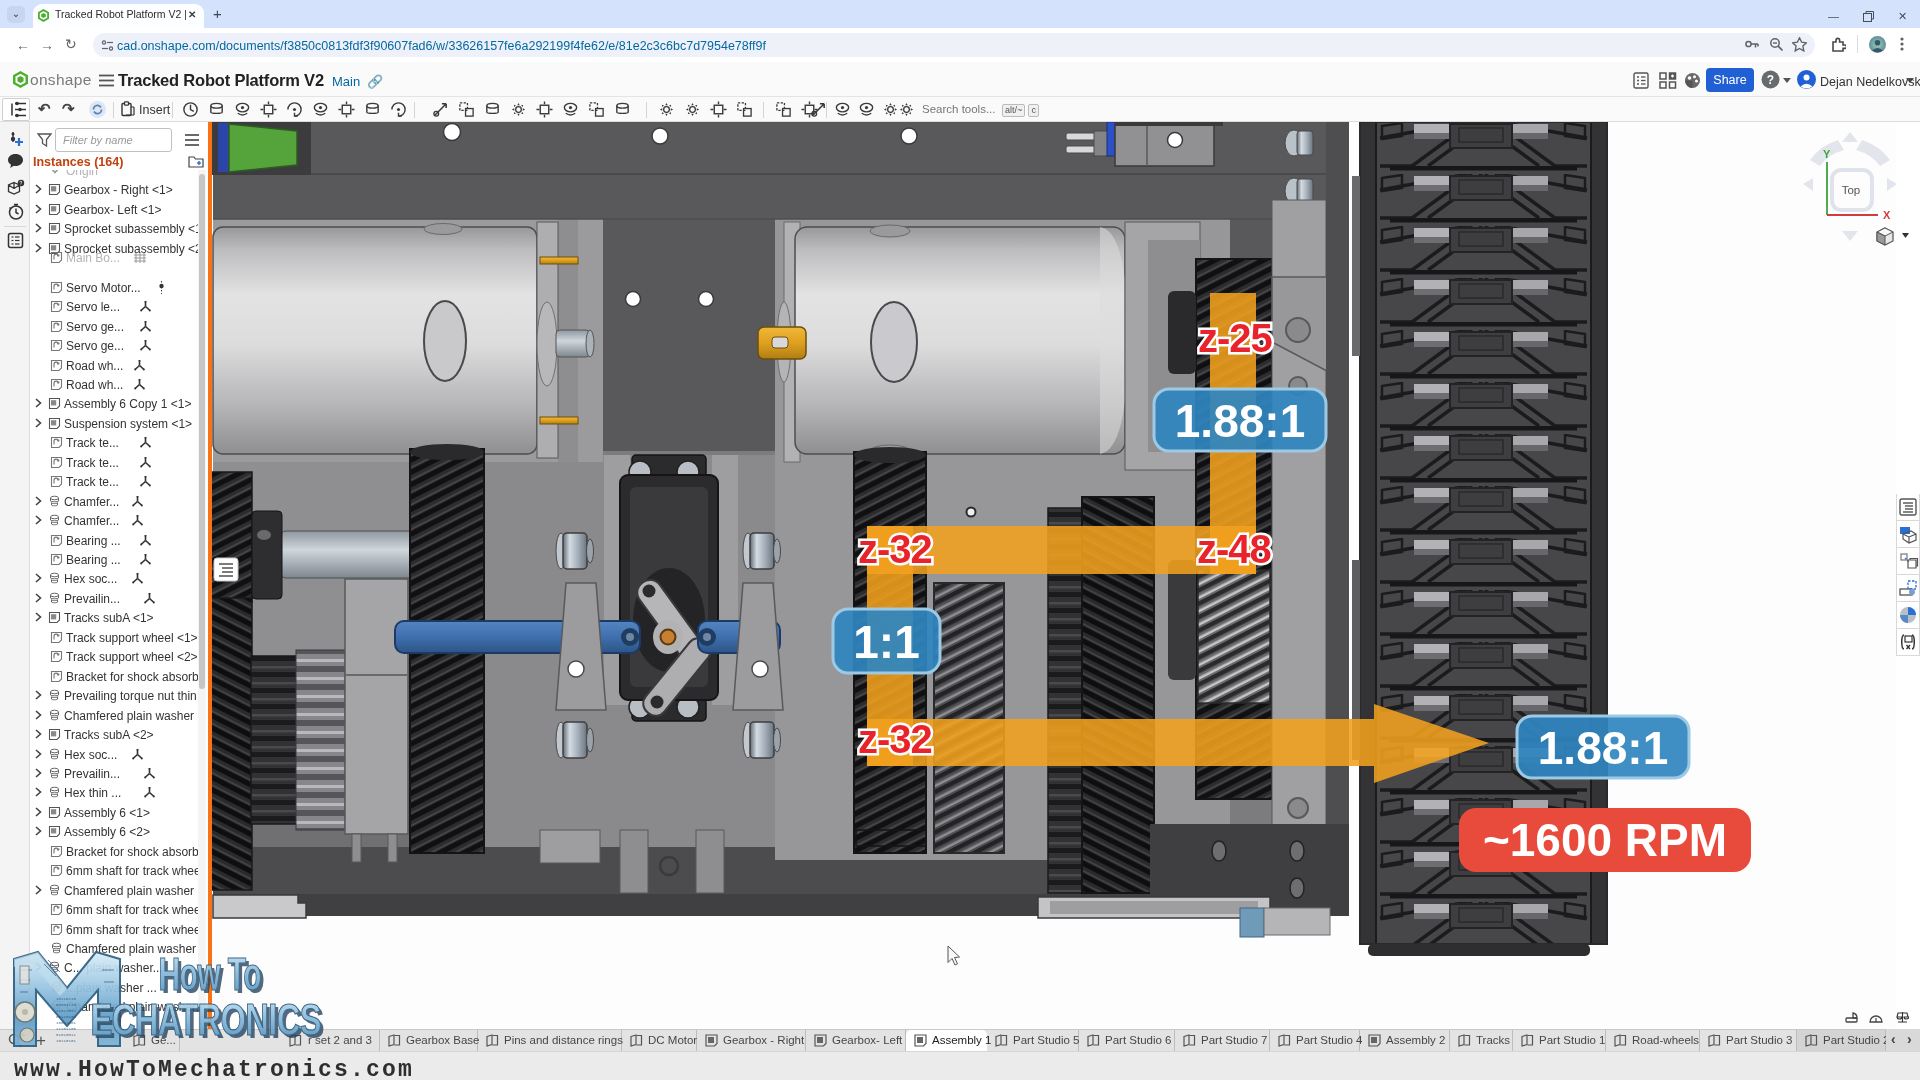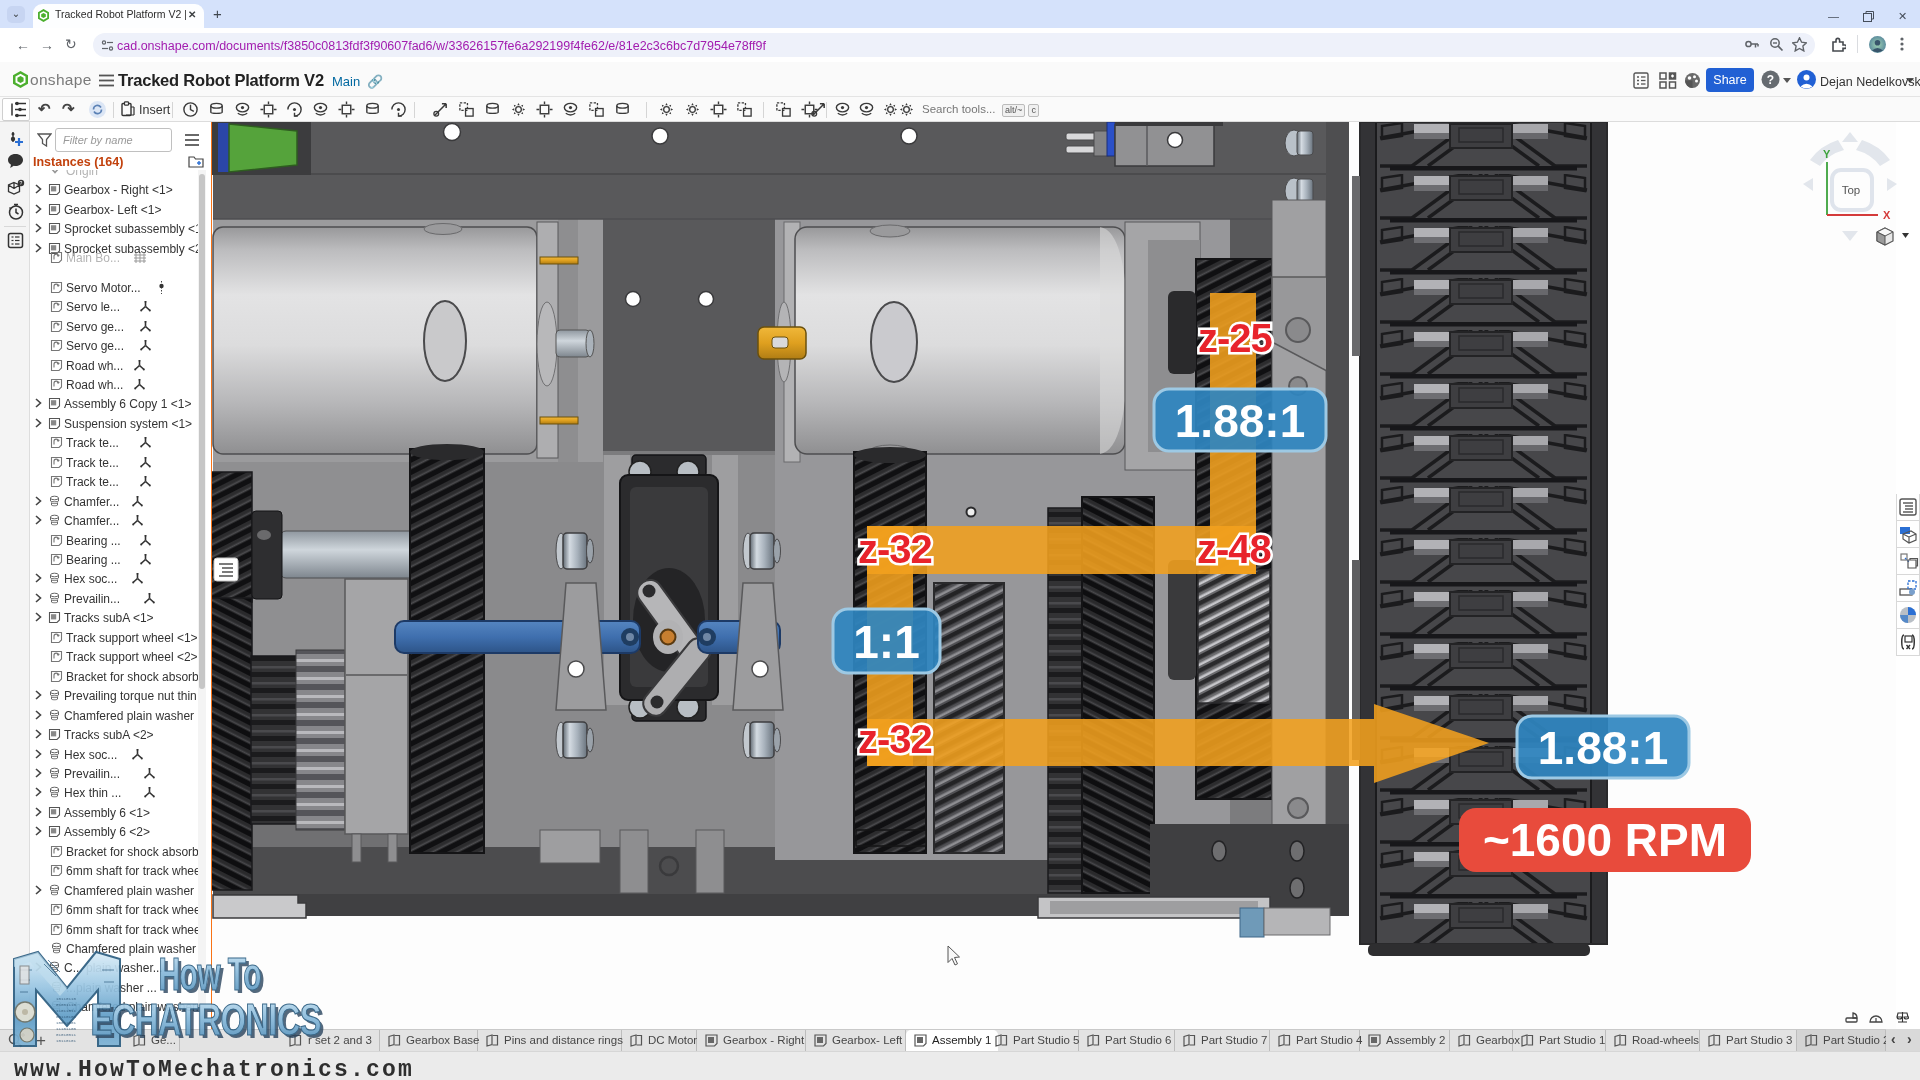--- a/index.html
+++ b/index.html
@@ -12,37 +12,37 @@
   #tab-chev { left:7px; top:6px; width:18px; height:17px; border-radius:5px; background:#c7d5f2; color:#3c4043; font-size:10px; text-align:center; line-height:15px;}
   #tab { left:33px; top:4px; width:171px; height:24px; background:#fdfeff; border-radius:9px 9px 0 0; }
   #tab-title { left:55px; top:8px; width:131px; height:13px; font-size:10.5px; color:#2b2b2b; white-space:nowrap; overflow:hidden; }
   #newtab { left:213px; top:6px; width:15px; height:15px; color:#40474f; font-size:15px; line-height:15px; }
   .winbtn { top:10px; color:#454d59; font-size:11px; }
 
   
   #addrbar { left:0; top:28px; width:1920px; height:34px; background:#ffffff; }
   .navic { top:37px; color:#5f6368; font-size:14px; }
   #omnibox { left:93px; top:33px; width:1722px; height:24px; background:#eef1fa; border-radius:12px; }
-  #url { left:117px; top:39px; font-size:12.5px; color:#a21caf; }
+  #url { left:117px; top:39px; font-size:12.5px; color:#0369a1; }
 
   
   #osheader { left:0; top:62px; width:1920px; height:35px; background:#fafafa; border-bottom:1px solid #e4e4e4;}
   #ostitle { left:118px; top:71px; font-size:16.5px; font-weight:bold; color:#222; letter-spacing:-0.2px; }
   #osmain { left:332px; top:74px; font-size:13px; color:#0369a1; }
   #share { left:1706px; top:68px; width:48px; height:24px; background:#2160d4; color:#fff; border-radius:4px; font-size:12.5px; text-align:center; line-height:24px; }
   #uname { left:1820px; top:75px; font-size:12.5px; color:#333; white-space:nowrap; }
 
   
   #toolbar { left:0; top:97px; width:1920px; height:25px; background:#fafafa; border-bottom:1px solid #dcdcdc; }
   #searchtools { left:922px; top:103px; font-size:11.5px; color:#777; }
   .kbd { display:inline-block; border:1px solid #bbb; background:#f0f0f0; border-radius:2px; font-size:9px; color:#555; padding:0 2px; line-height:11px; }
 
   
   #lrail { left:0; top:122px; width:30px; height:907px; background:#f4f4f4; border-right:1px solid #ddd; }
-  #lpanel { left:30px; top:122px; width:182px; height:907px; background:#ffffff; border-right:1px solid #f97316; }
+  #lpanel { left:30px; top:122px; width:182px; height:907px; background:#ffffff; border-right:4px solid #f97316; }
   #filterbox { left:25px; top:6px; width:117px; height:24px; border:1px solid #c0c0c0; border-radius:3px; background:#fff; font-size:11px; color:#999; font-style:italic; line-height:22px; padding-left:7px;}
   #instances { left:3px; top:33px; font-size:12.5px; font-weight:bold; color:#c2410c; }
   #tree { left:0; top:48px; width:168px; height:859px; overflow:hidden; }
   .trow { position:absolute; left:0; width:168px; height:20px; font-size:12px; color:#333; white-space:nowrap; }
   .trow .chev { position:absolute; left:3px; top:4px; width:10px; height:10px; }
   .trow .lbl { position:absolute; top:3px; }
   .gray { color:#b5b5b5; }
   #vscroll { left:168px; top:48px; width:8px; height:859px; background:#f4f4f4; }
   #vthumb { left:1px; top:4px; width:6px; height:515px; background:#c6c6c6; border-radius:3px;}
 
@@ -1206,21 +1206,21 @@
         <use href="#i-asmtab"></use>
       </svg>
       <span style="left:26px">Gearbox - Right</span>
     </div>
 <div class="btab" style="left:806px;width:100px;">
       <svg style="left:7px" width="15" height="15">
         <use href="#i-asmtab"></use>
       </svg>
       <span style="left:26px">Gearbox- Left</span>
     </div>
-<div class="btab" id="btab-active" style="left:906px;width:92px;">
+<div class="btab" id="btab-active" style="left:906px;width:81px;">
       <svg style="left:7px" width="15" height="15">
         <use href="#i-asmtab"></use>
       </svg>
       <span style="left:26px">Assembly 1</span>
     </div>
 <div class="btab" style="left:987px;width:92px;">
       <svg style="left:7px" width="15" height="15">
         <use href="#i-ps"></use>
       </svg>
       <span style="left:26px">Part Studio 5</span>
@@ -1246,21 +1246,21 @@
 <div class="btab" style="left:1360px;width:90px;">
       <svg style="left:7px" width="15" height="15">
         <use href="#i-asmtab"></use>
       </svg>
       <span style="left:26px">Assembly 2</span>
     </div>
 <div class="btab" style="left:1450px;width:63px;">
       <svg style="left:7px" width="15" height="15">
         <use href="#i-ps"></use>
       </svg>
-      <span style="left:26px">Gearbox</span>
+      <span style="left:26px">Tracks</span>
     </div>
 <div class="btab" style="left:1513px;width:93px;">
       <svg style="left:7px" width="15" height="15">
         <use href="#i-ps"></use>
       </svg>
       <span style="left:26px">Part Studio 1</span>
     </div>
 <div class="btab" style="left:1606px;width:94px;">
       <svg style="left:7px" width="15" height="15">
         <use href="#i-ps"></use>

